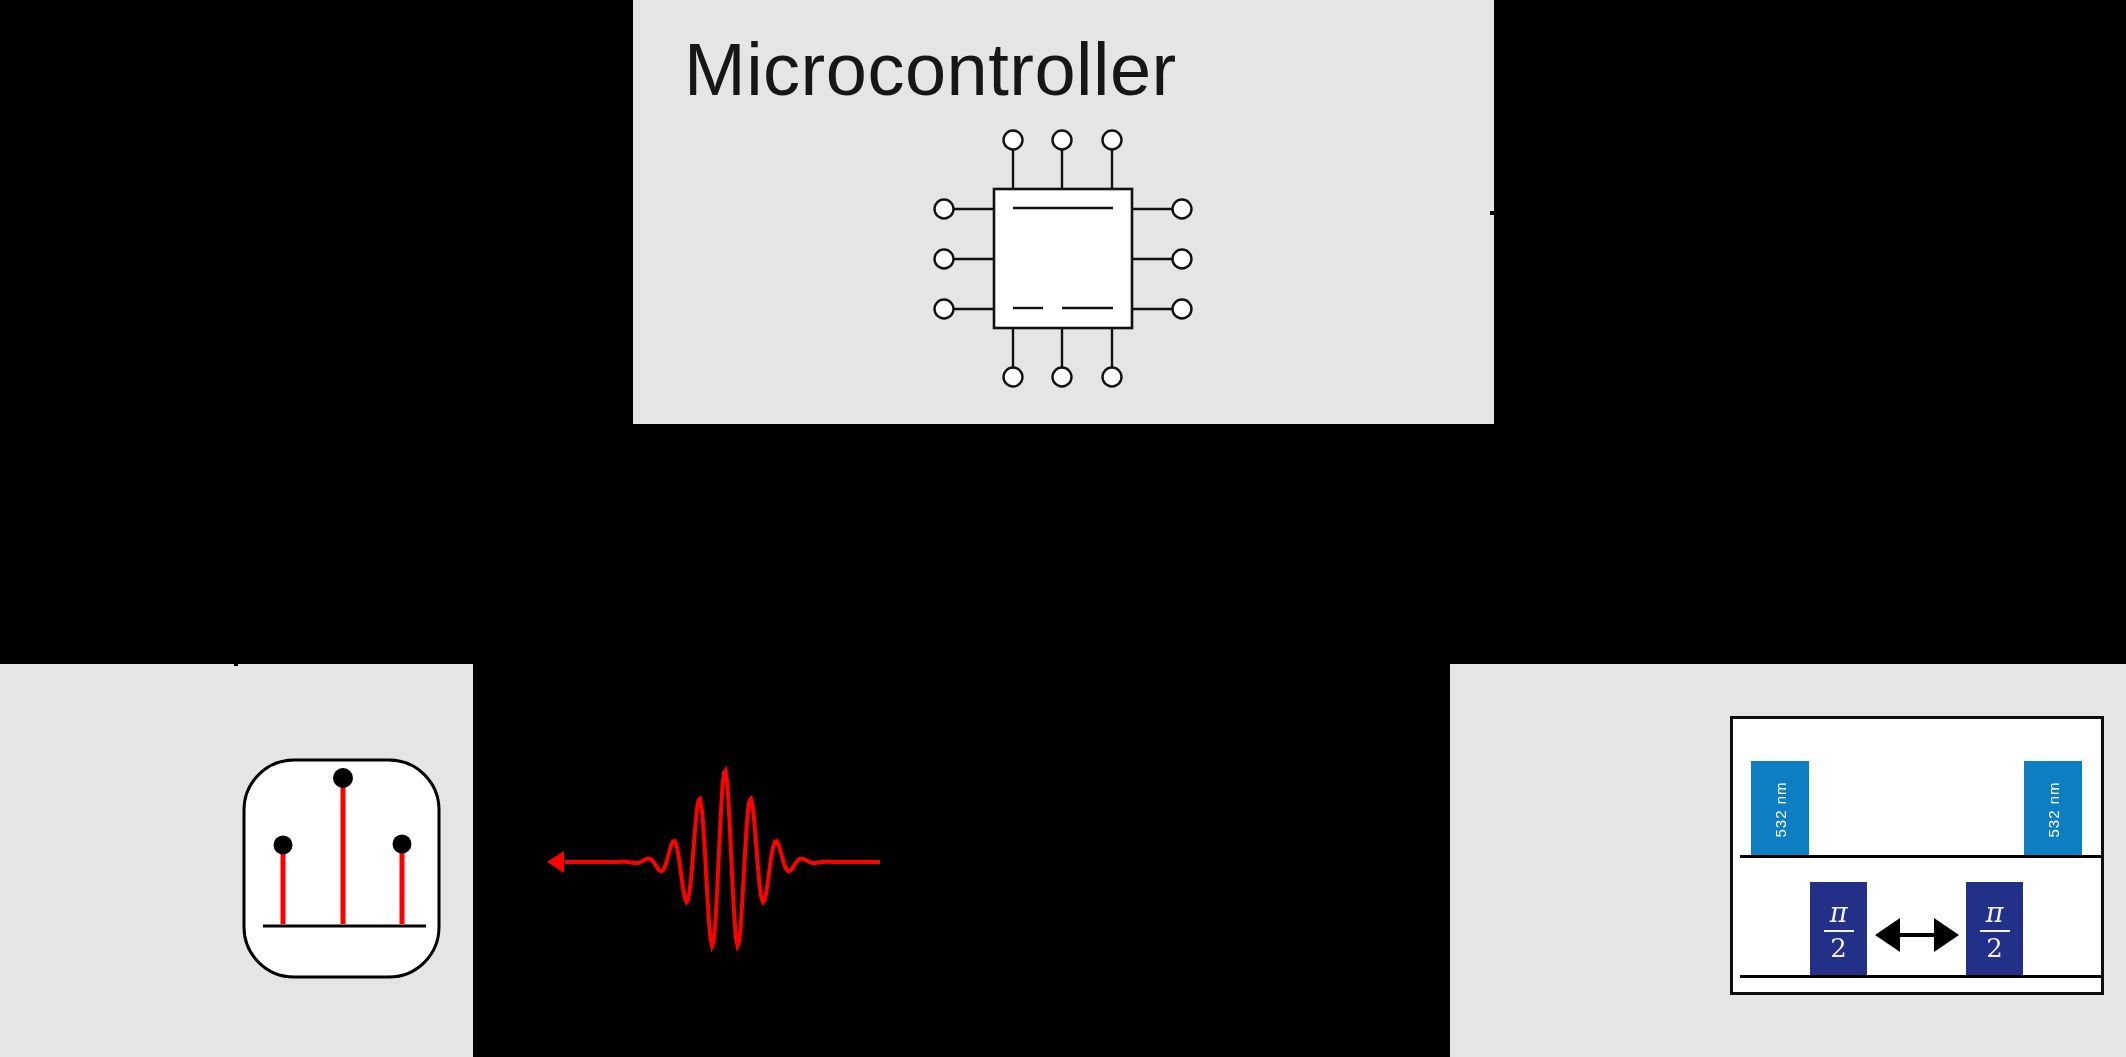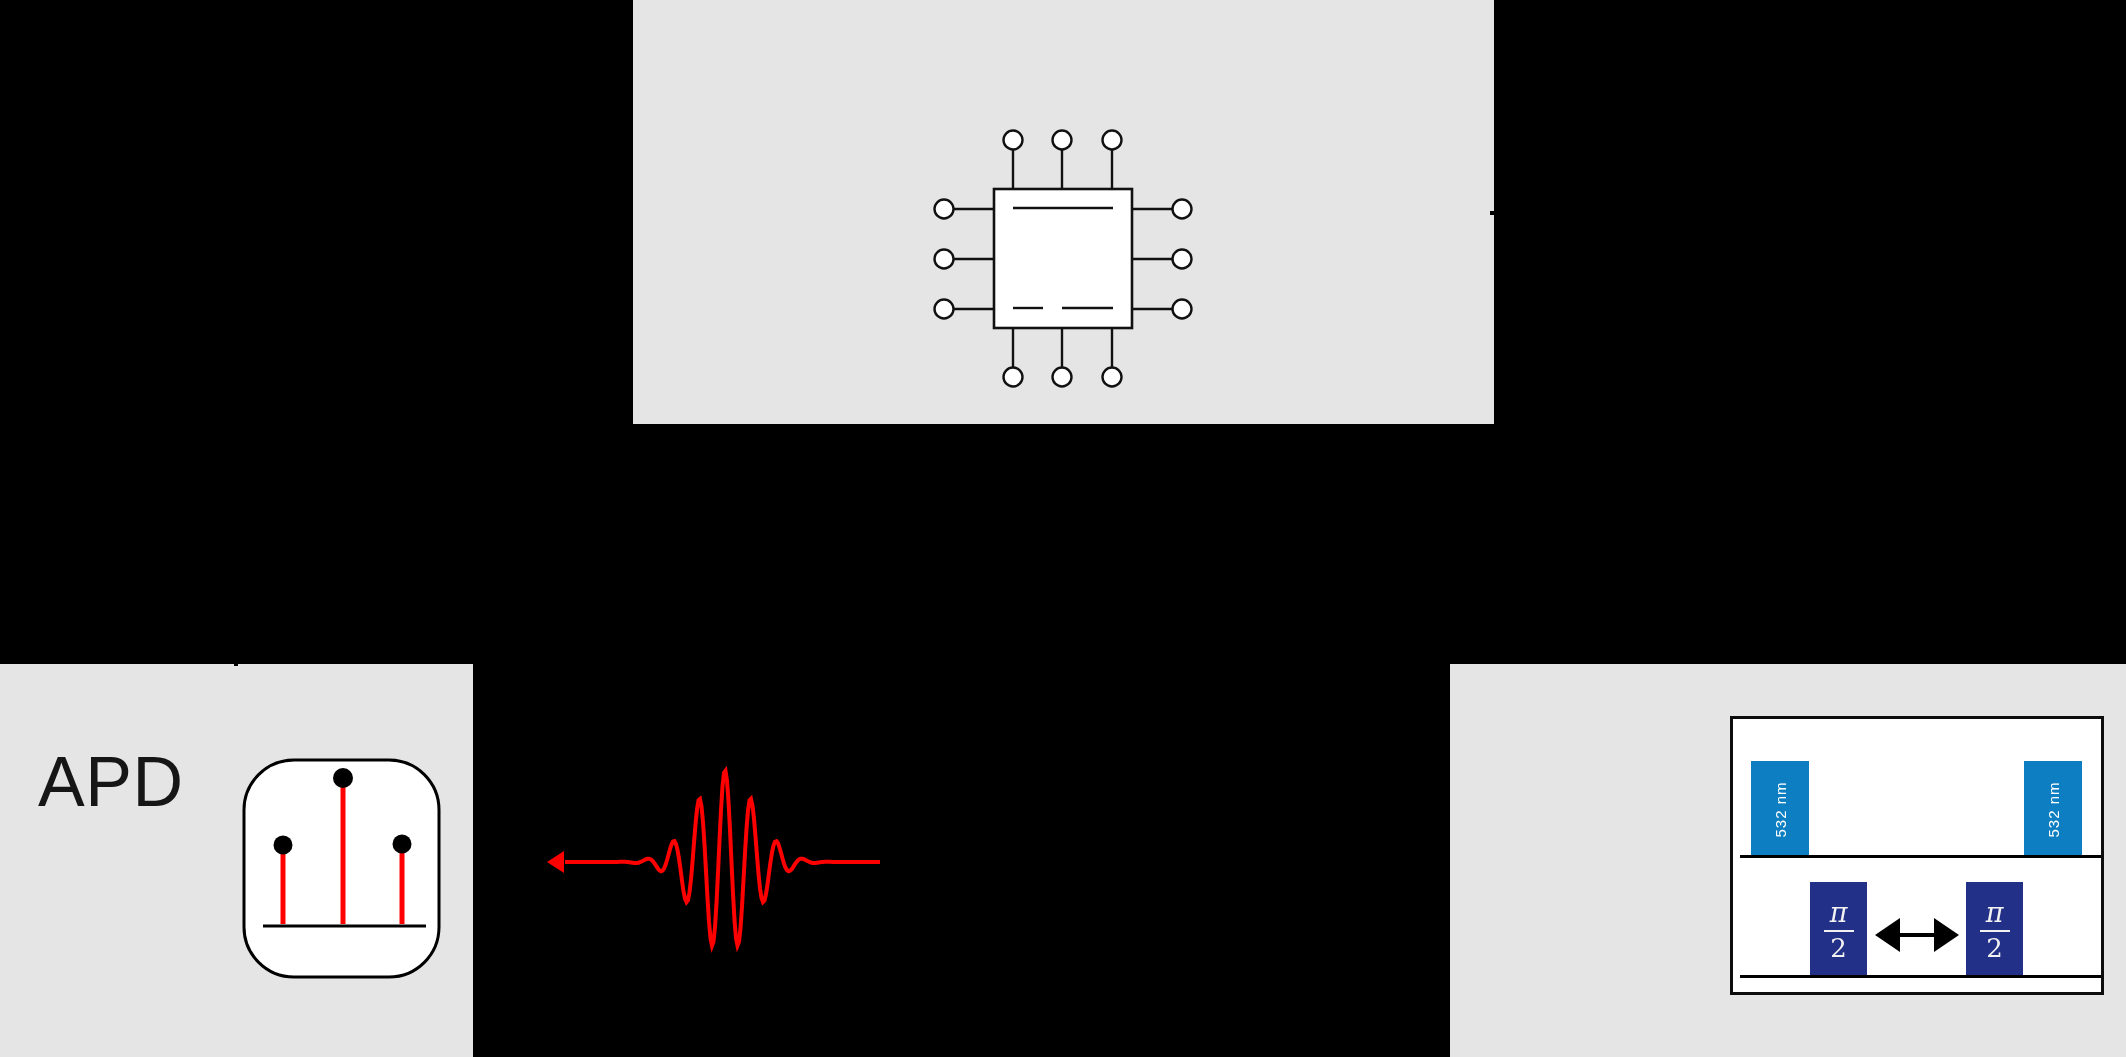--- a/index.html
+++ b/index.html
@@ -25,20 +25,21 @@
   .frac .den{font-family:"DejaVu Serif",serif;font-size:26px;line-height:1;}
   .tick{position:absolute;background:#000;}
   svg{position:absolute;display:block;}
 </style>
 </head>
 <body>
 
 <div id="canvas">
 
   <div class="block" style="left: 633px; top: 0px; width: 861px; height: 424px; background-color: rgb(229, 229, 229);"></div>
+  <div class="block-label" style="left:684px;top:33px;font-size:74px;">Microcontroller</div>
 
   <svg style="left:930px;top:125px;" width="265" height="265" viewBox="0 0 265 265">
     <g stroke="#111" stroke-width="2.4" fill="none">
 
       <line x1="83" y1="24" x2="83" y2="64"></line>
         <line x1="132" y1="24" x2="132" y2="64"></line>
         <line x1="182" y1="24" x2="182" y2="64"></line>
 
       <line x1="83" y1="203" x2="83" y2="243"></line>
         <line x1="132" y1="203" x2="132" y2="243"></line>
@@ -69,21 +70,20 @@
           <circle cx="14" cy="134" r="9.5"></circle>
           <circle cx="14" cy="184" r="9.5"></circle>
         <circle cx="252" cy="84" r="9.5"></circle>
           <circle cx="252" cy="134" r="9.5"></circle>
           <circle cx="252" cy="184" r="9.5"></circle>
       </g>
     </g>
   </svg>
 
   <div class="block" style="left: 0px; top: 664px; width: 473px; height: 393px; background-color: rgb(229, 229, 229);"></div>
-  <div class="block-label" style="left:38px;top:747px;font-size:70px;">APD</div>
 
   <svg style="left:242px;top:758px;" width="199" height="221" viewBox="0 0 199 221">
     <rect x="2" y="2" width="195" height="217" rx="50" fill="#fff" stroke="#000" stroke-width="3"></rect>
     <line x1="21" y1="168" x2="184" y2="168" stroke="#000" stroke-width="3"></line>
     <g stroke="#ff0000" stroke-width="5">
       <line x1="41" y1="166" x2="41" y2="92"></line>
       <line x1="101" y1="166" x2="101" y2="28"></line>
       <line x1="160" y1="166" x2="160" y2="91"></line>
     </g>
     <g fill="#000">

